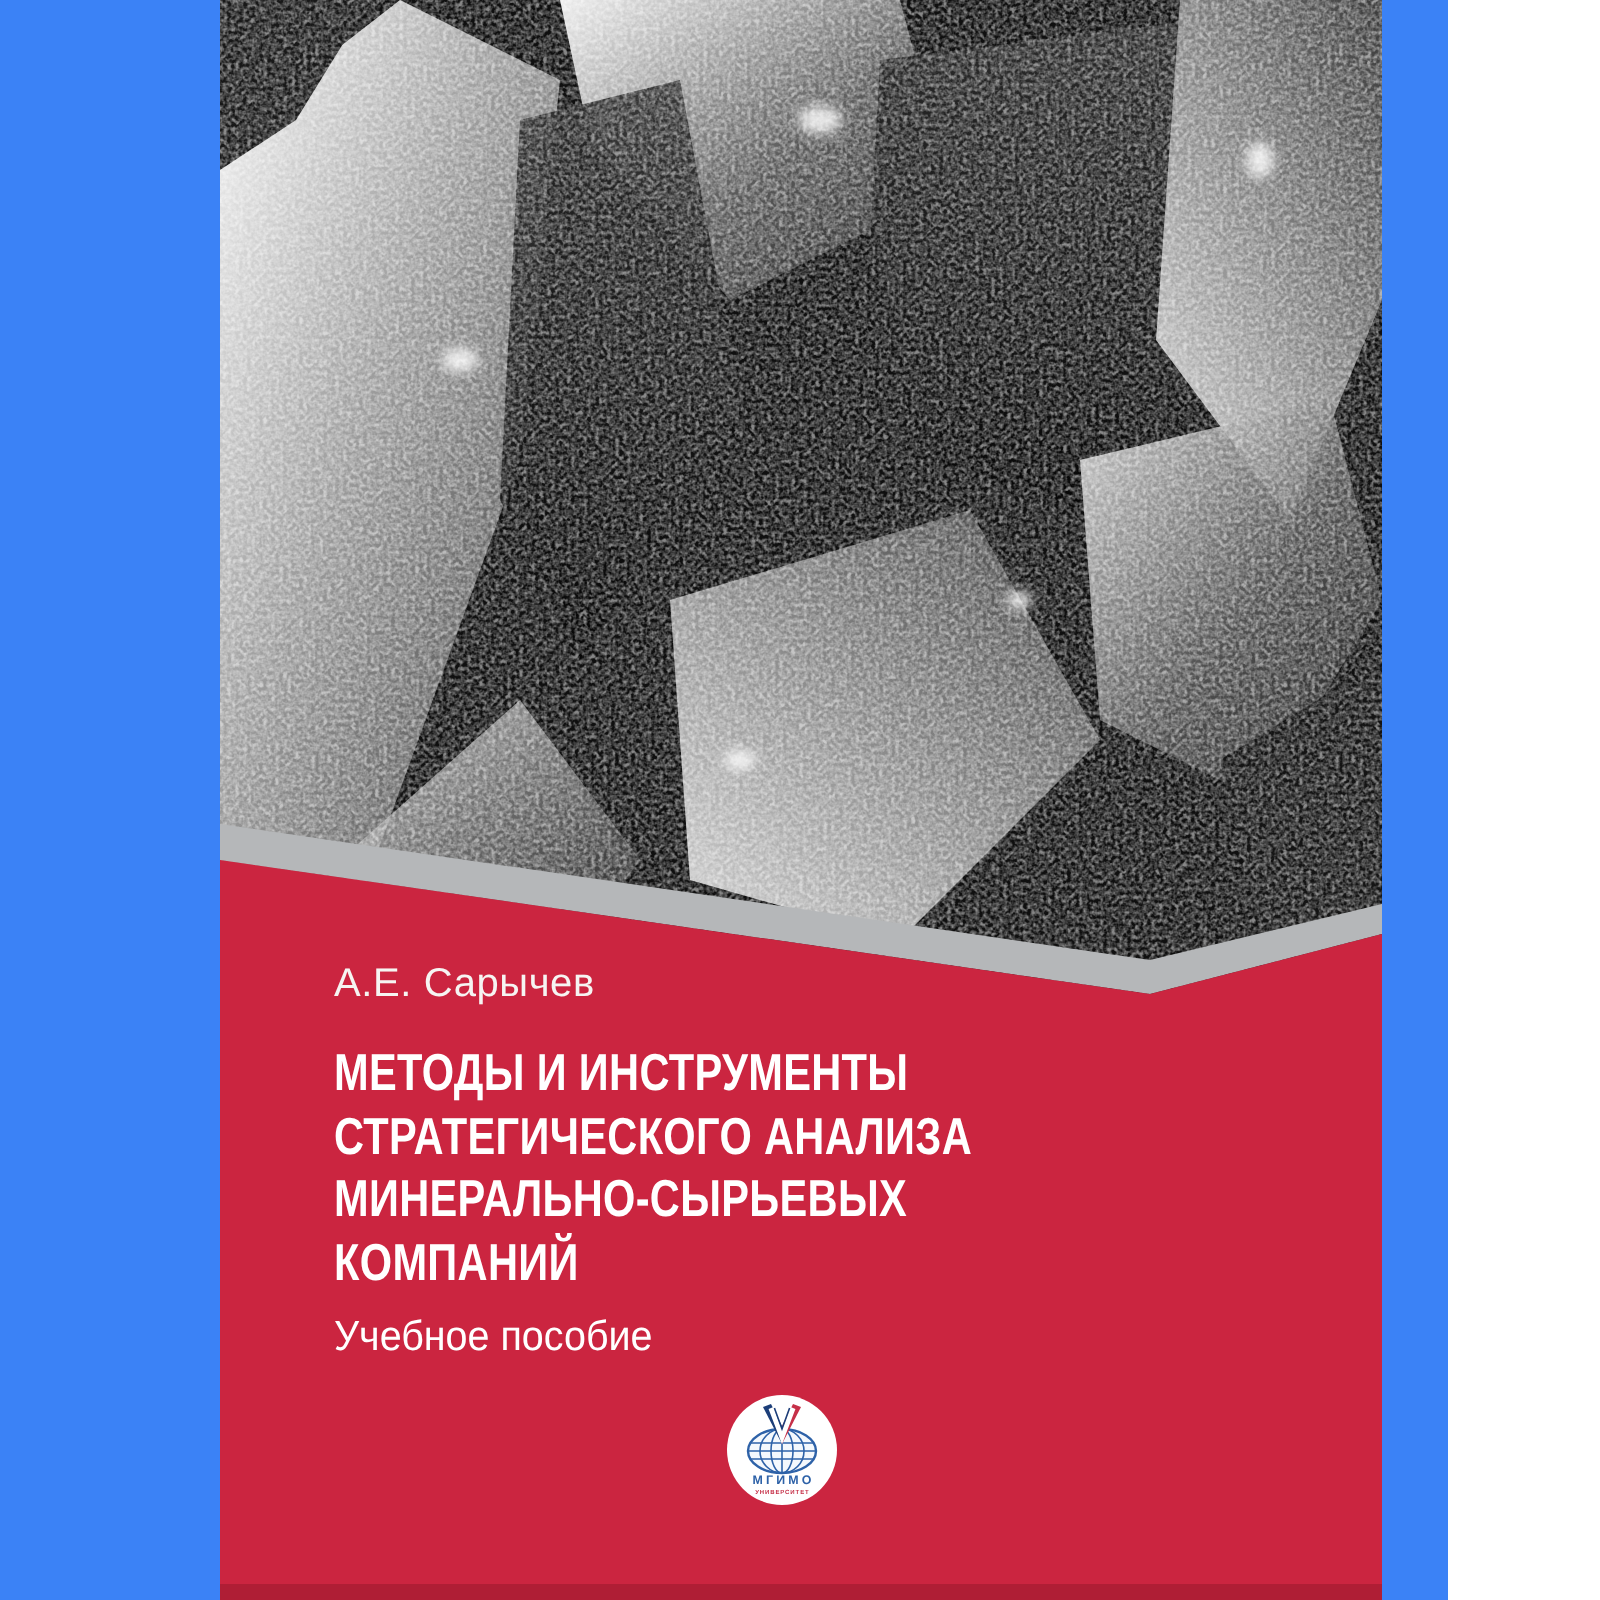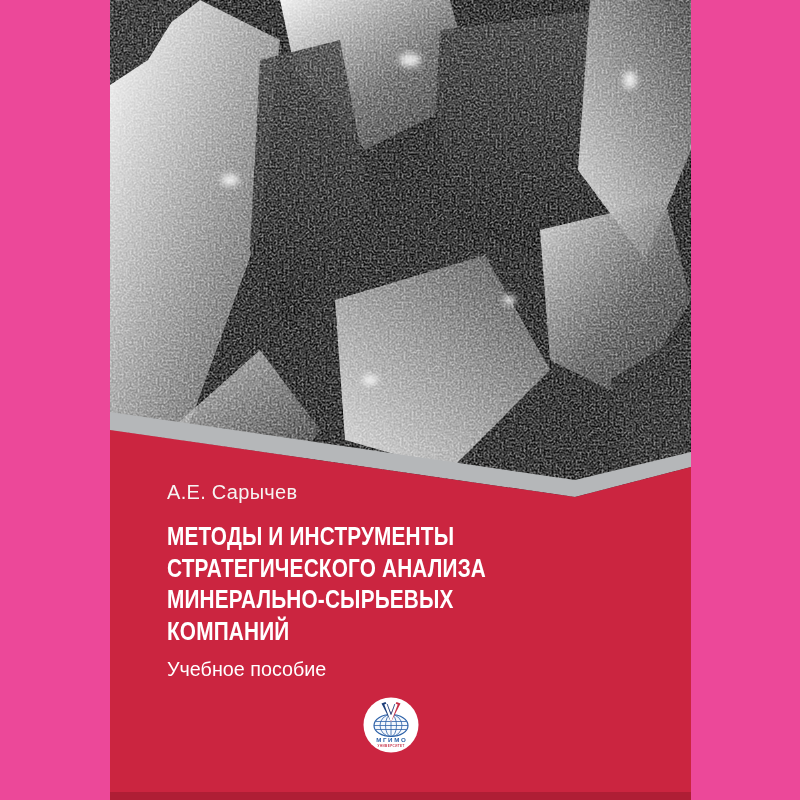--- a/index.html
+++ b/index.html
@@ -1,17 +1,17 @@
 <!DOCTYPE html>
 <html style="--panel_red: #cb2540; --stripe_gray: #b5b7b9; --title_text: #ffffff; --logo_blue: #2e62a8; --logo_red: #c63048;"><head>
 <meta charset="utf-8">
 <style>
   html,body{margin:0;padding:0;background:#ffffff;}
   .stage{
-    position:relative;width:800px;height:800px;background:#ec4899;overflow:hidden;
+    position:relative;width:724px;height:800px;background:#3b82f6;overflow:hidden;
     font-family:"Liberation Sans",sans-serif;
   }
   .cover{position:absolute;left:110px;top:0;width:581px;height:800px;}
   .cover svg.bg{position:absolute;left:0;top:0;width:581px;height:800px;display:block;}
 
   .red-panel{fill:var(--panel_red,#cb2540);}
   .stripe{fill:var(--stripe_gray,#b5b7b9);}
 
   .author{
     position:absolute;left:57px;top:482px;

